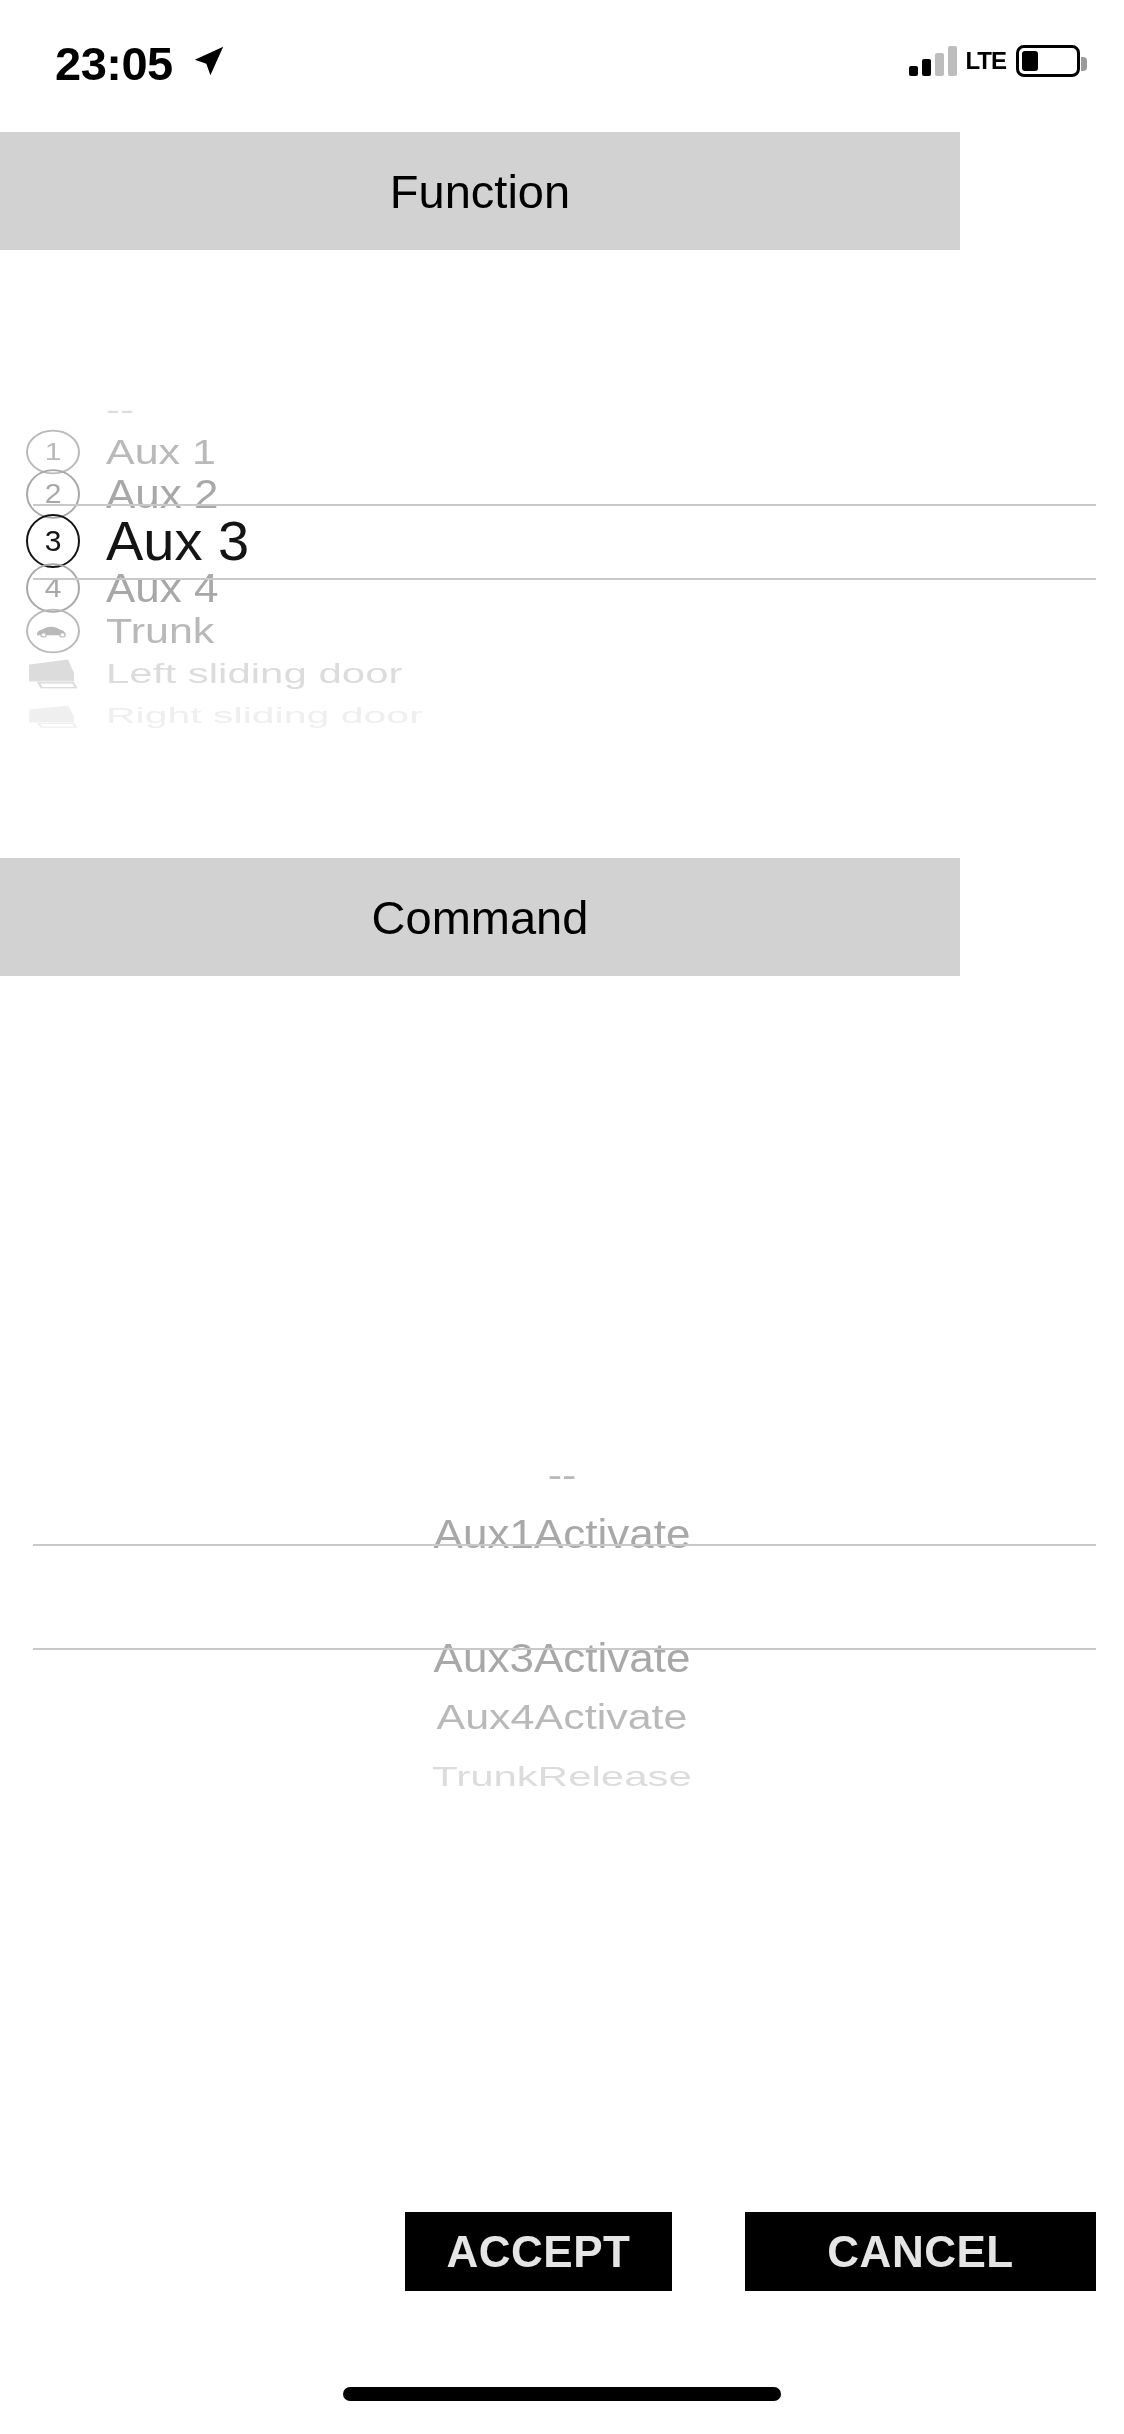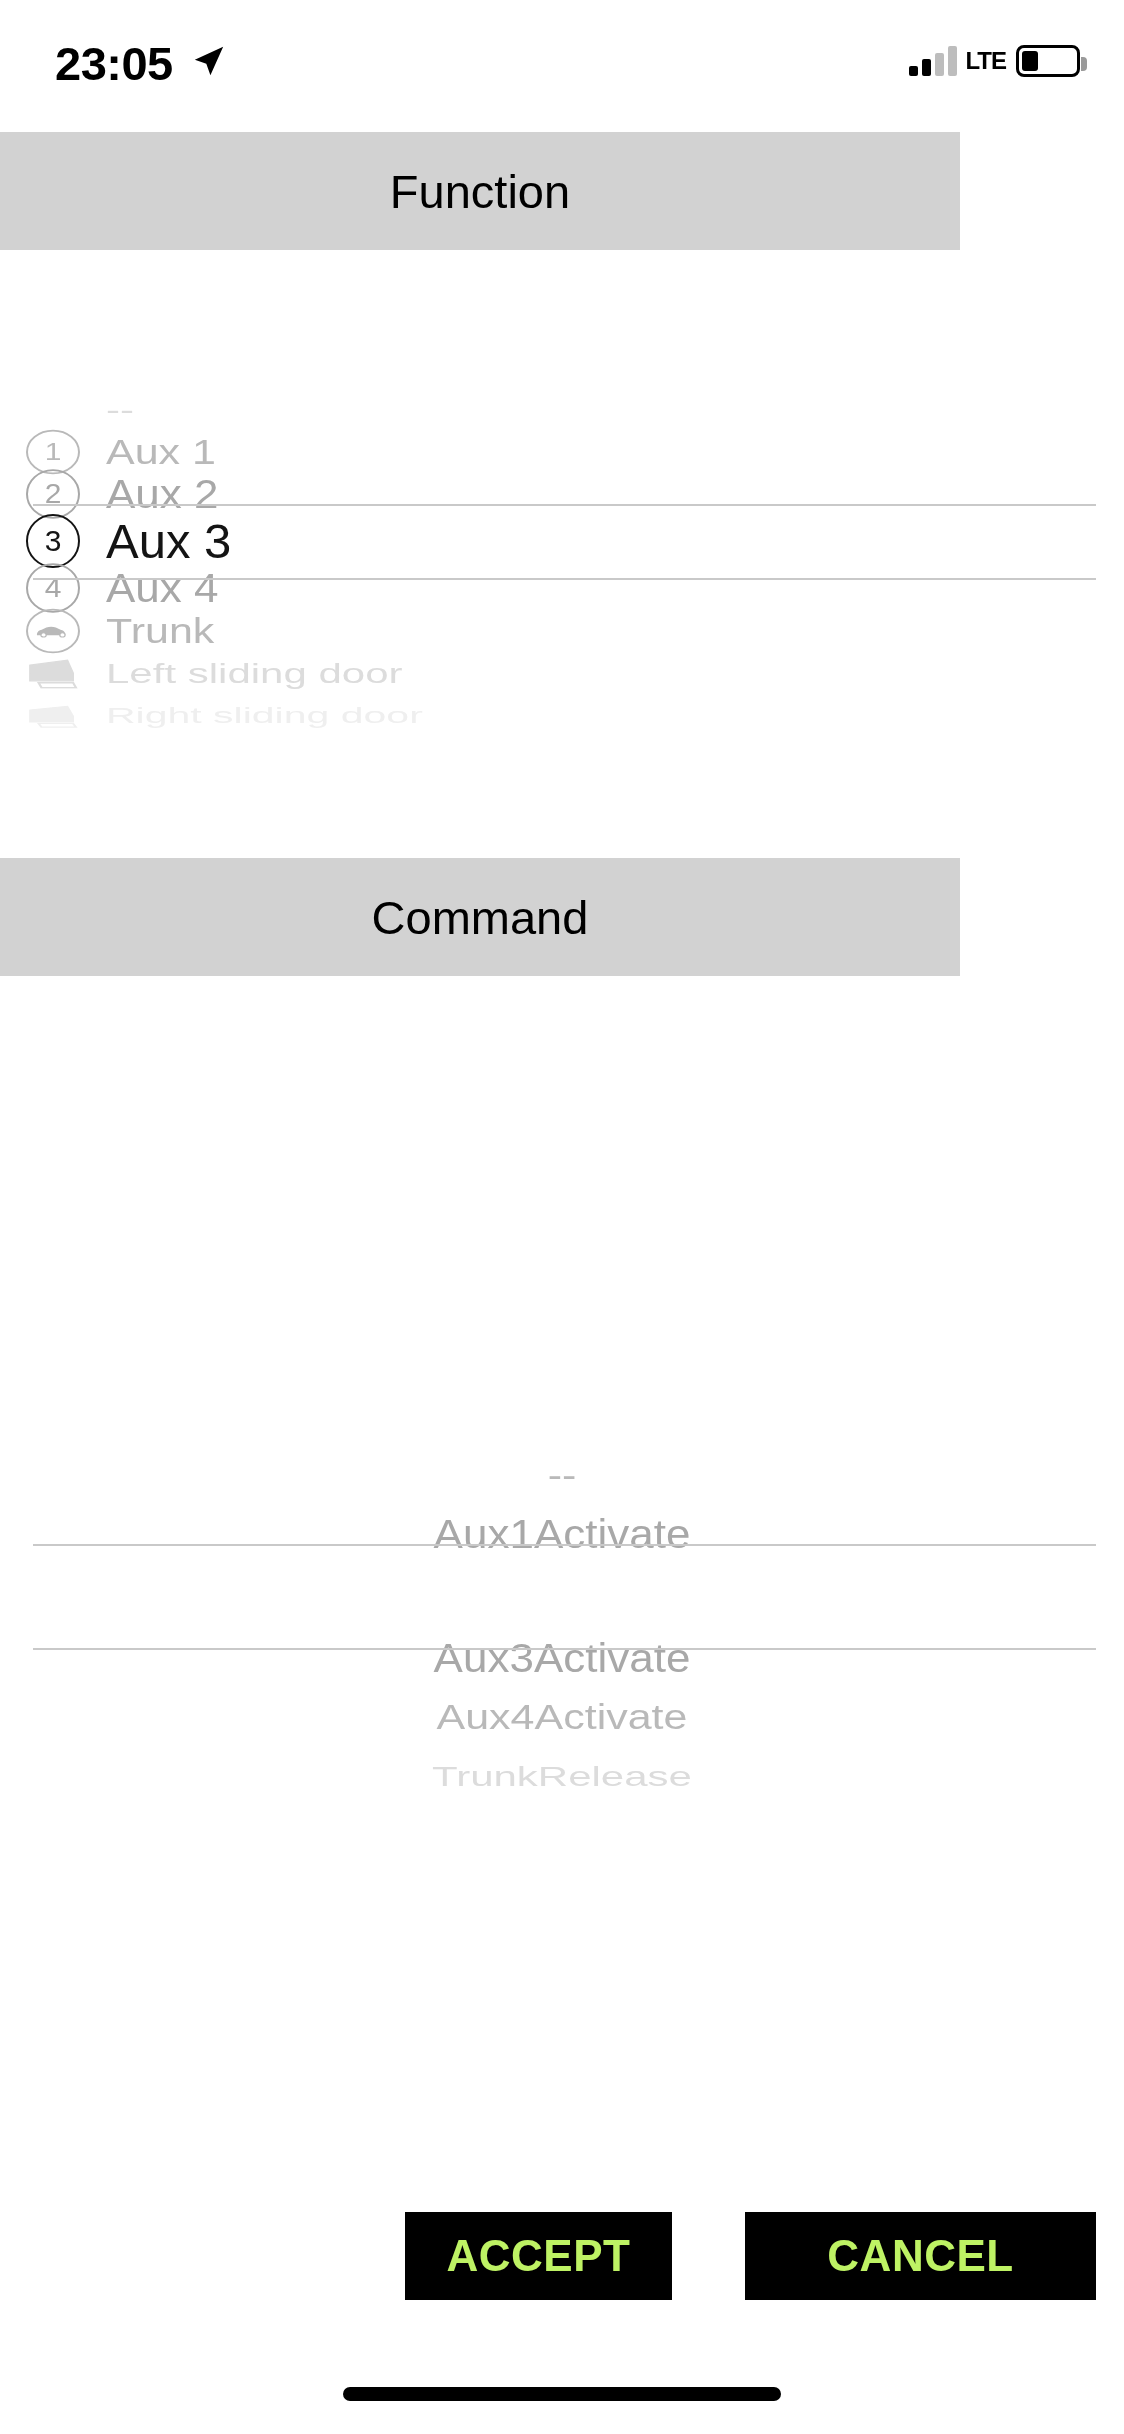--- a/index.html
+++ b/index.html
@@ -106,22 +106,22 @@
   .door-icon { width: 58px; height: 46px; display:block; }
 
   
   .sel-line {
     position: absolute; left: 33px; right: 28px; height: 2px;
     background: #c9c9c9;
   }
 
   
   .action-btn {
-    position: absolute; height: 88px;
-    background: #000; color: #bef264;
+    position: absolute; height: 79px;
+    background: #000; color: #e5e5e5;
     display: flex; align-items: center; justify-content: center;
     font-size: 44px; font-weight: 700; letter-spacing: 0.5px;
     border: none; cursor: pointer; font-family: "Liberation Sans", sans-serif;
   }
   #accept-button { left: 405px; top: 2212px; width: 267px; }
   #cancel-button { left: 745px; top: 2212px; width: 351px; }
 
   
   #home-indicator {
     position: absolute; left: 50%; transform: translateX(-50%);
@@ -173,21 +173,21 @@
         <div class="picker-row" style="top: 210px; height: 68px; color: rgb(168, 168, 168); opacity: 1; transform: scaleY(0.92);">
           <span class="row-icon">
             <span class="num-circle">2</span>
           </span>
           <span class="row-label" style="font-size:44px">Aux 2</span>
         </div>
         <div class="picker-row" style="top: 257px; height: 68px; color: rgb(20, 20, 20); opacity: 1; transform: scaleY(1);">
           <span class="row-icon">
             <span class="num-circle">3</span>
           </span>
-          <span class="row-label" style="font-size:49px">Aux 3</span>
+          <span class="row-label" style="font-size:56px">Aux 3</span>
         </div>
         <div class="picker-row" style="top: 304px; height: 68px; color: rgb(168, 168, 168); opacity: 1; transform: scaleY(0.92);">
           <span class="row-icon">
             <span class="num-circle">4</span>
           </span>
           <span class="row-label" style="font-size:44px">Aux 4</span>
         </div>
         <div class="picker-row" style="top: 346.5px; height: 68px; color: rgb(185, 185, 185); opacity: 1; transform: scaleY(0.82);">
           <span class="row-icon">
             <span class="car-circle">

